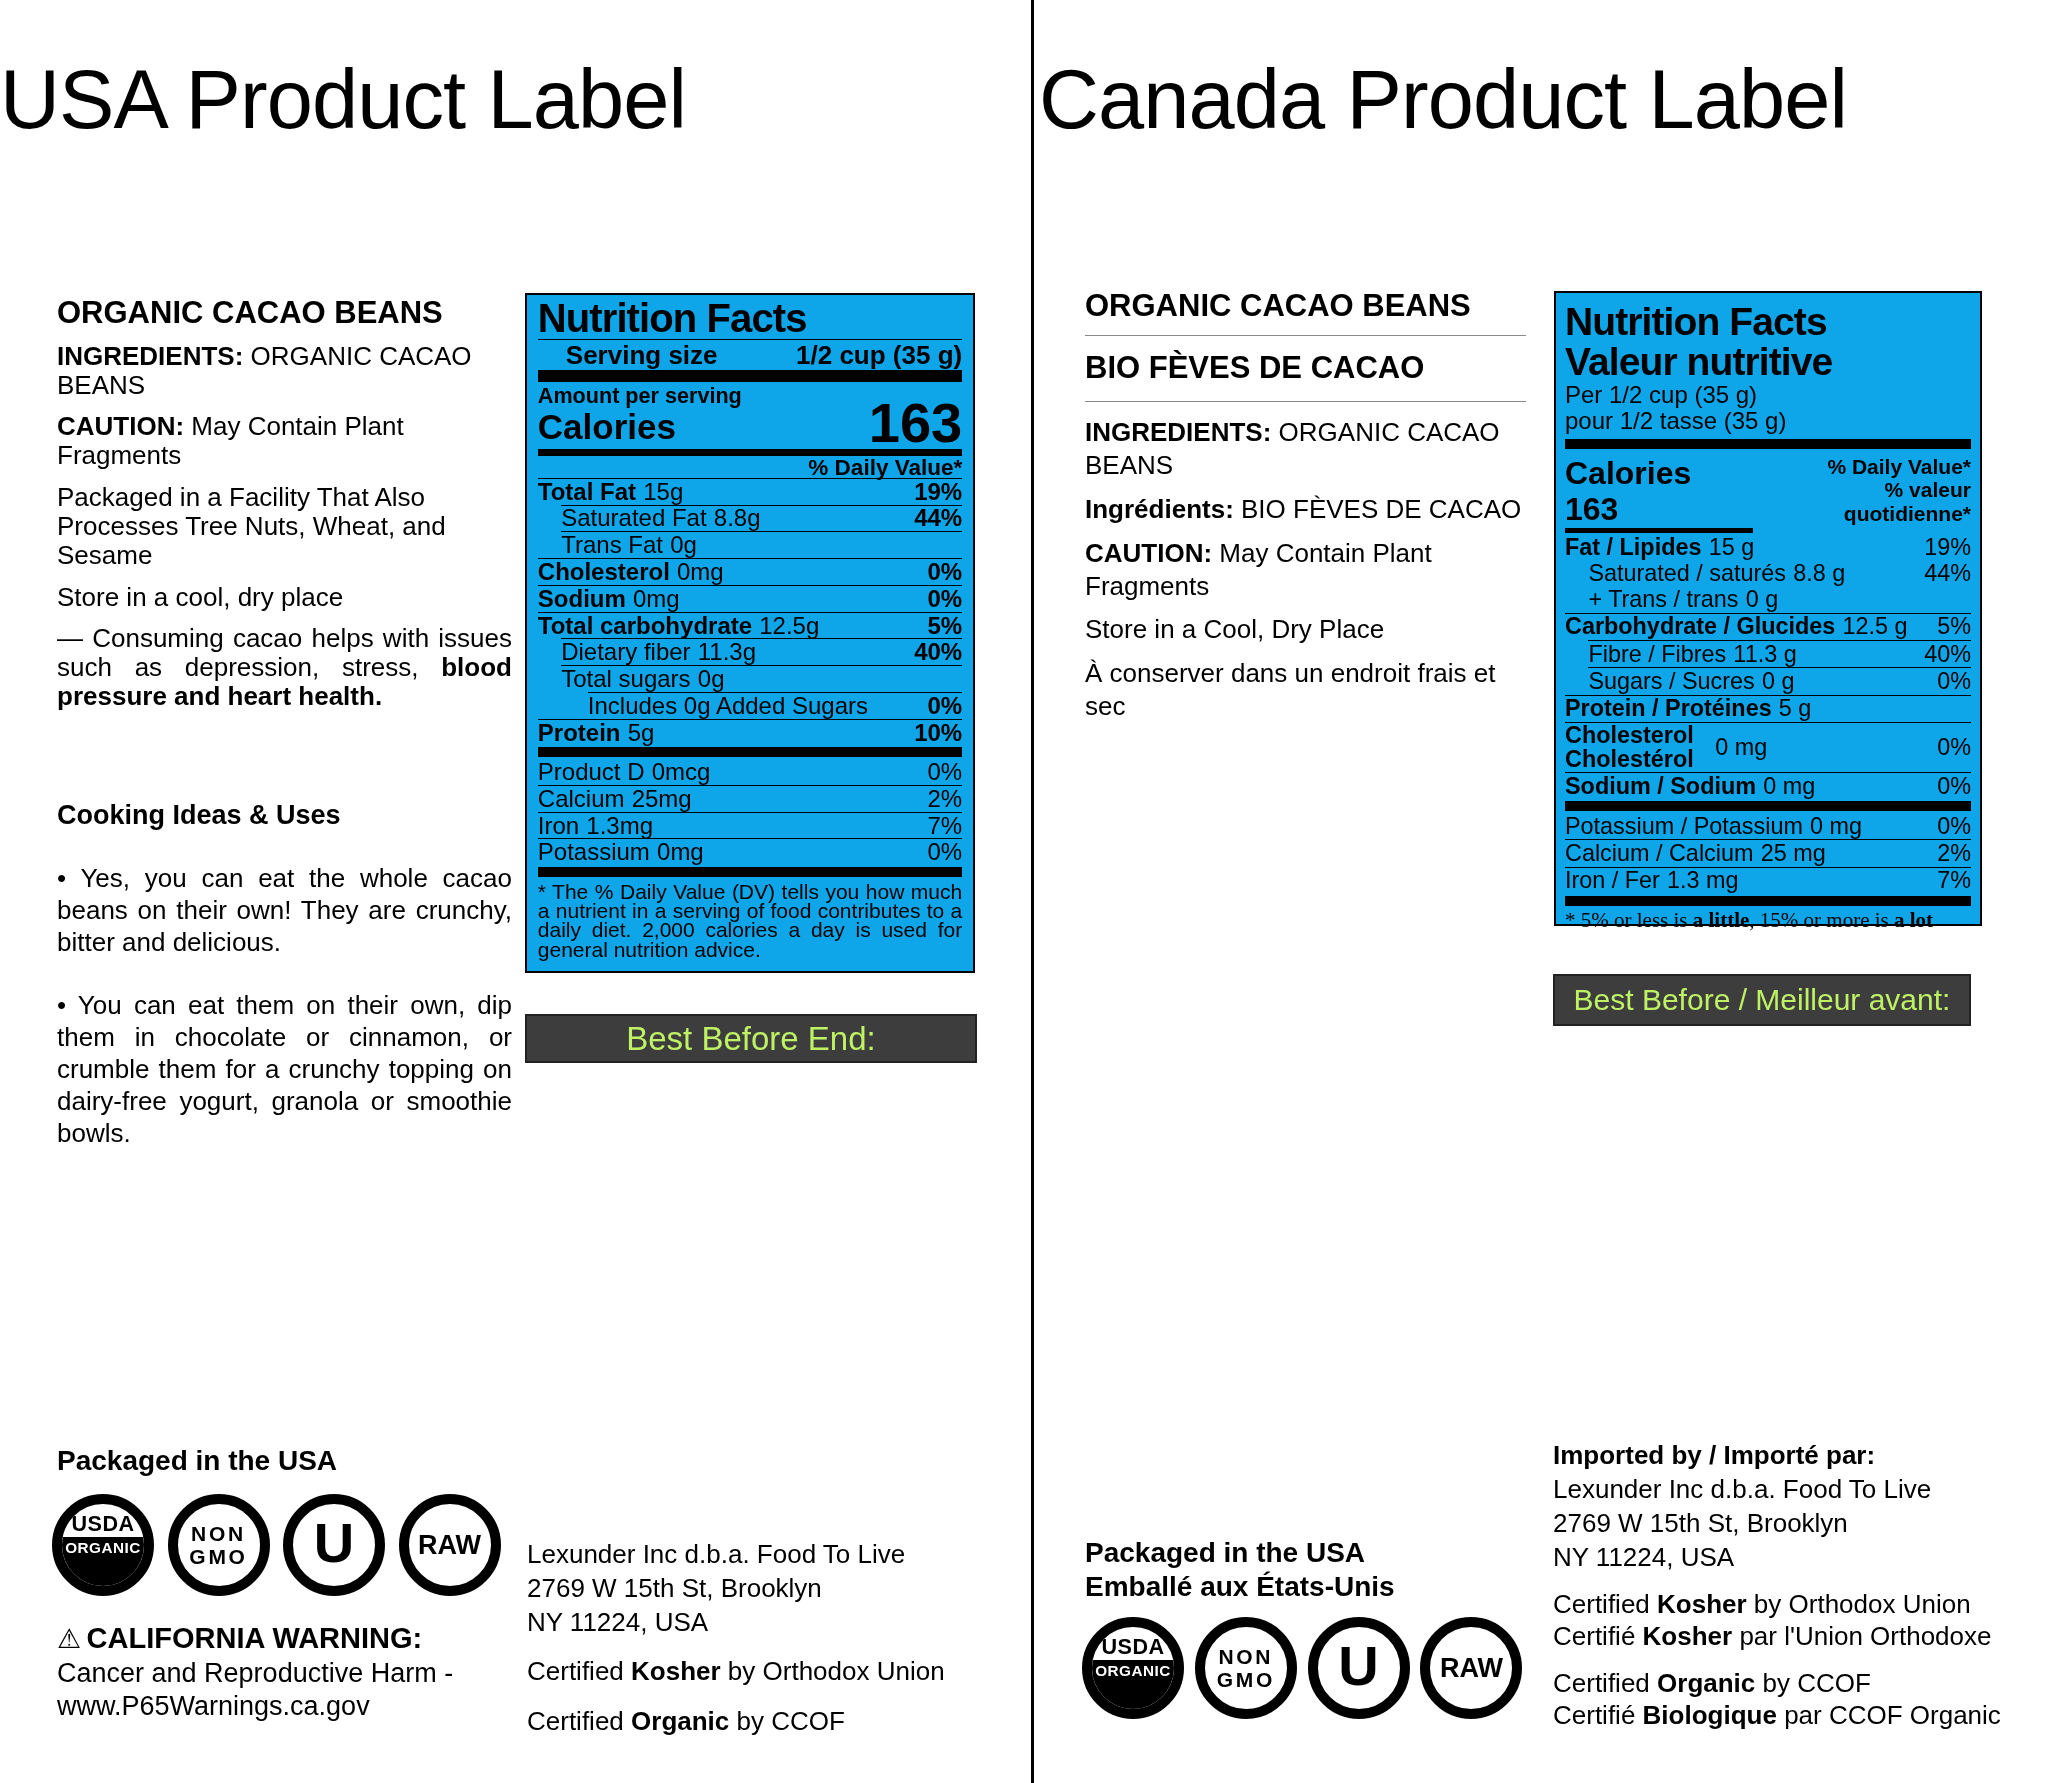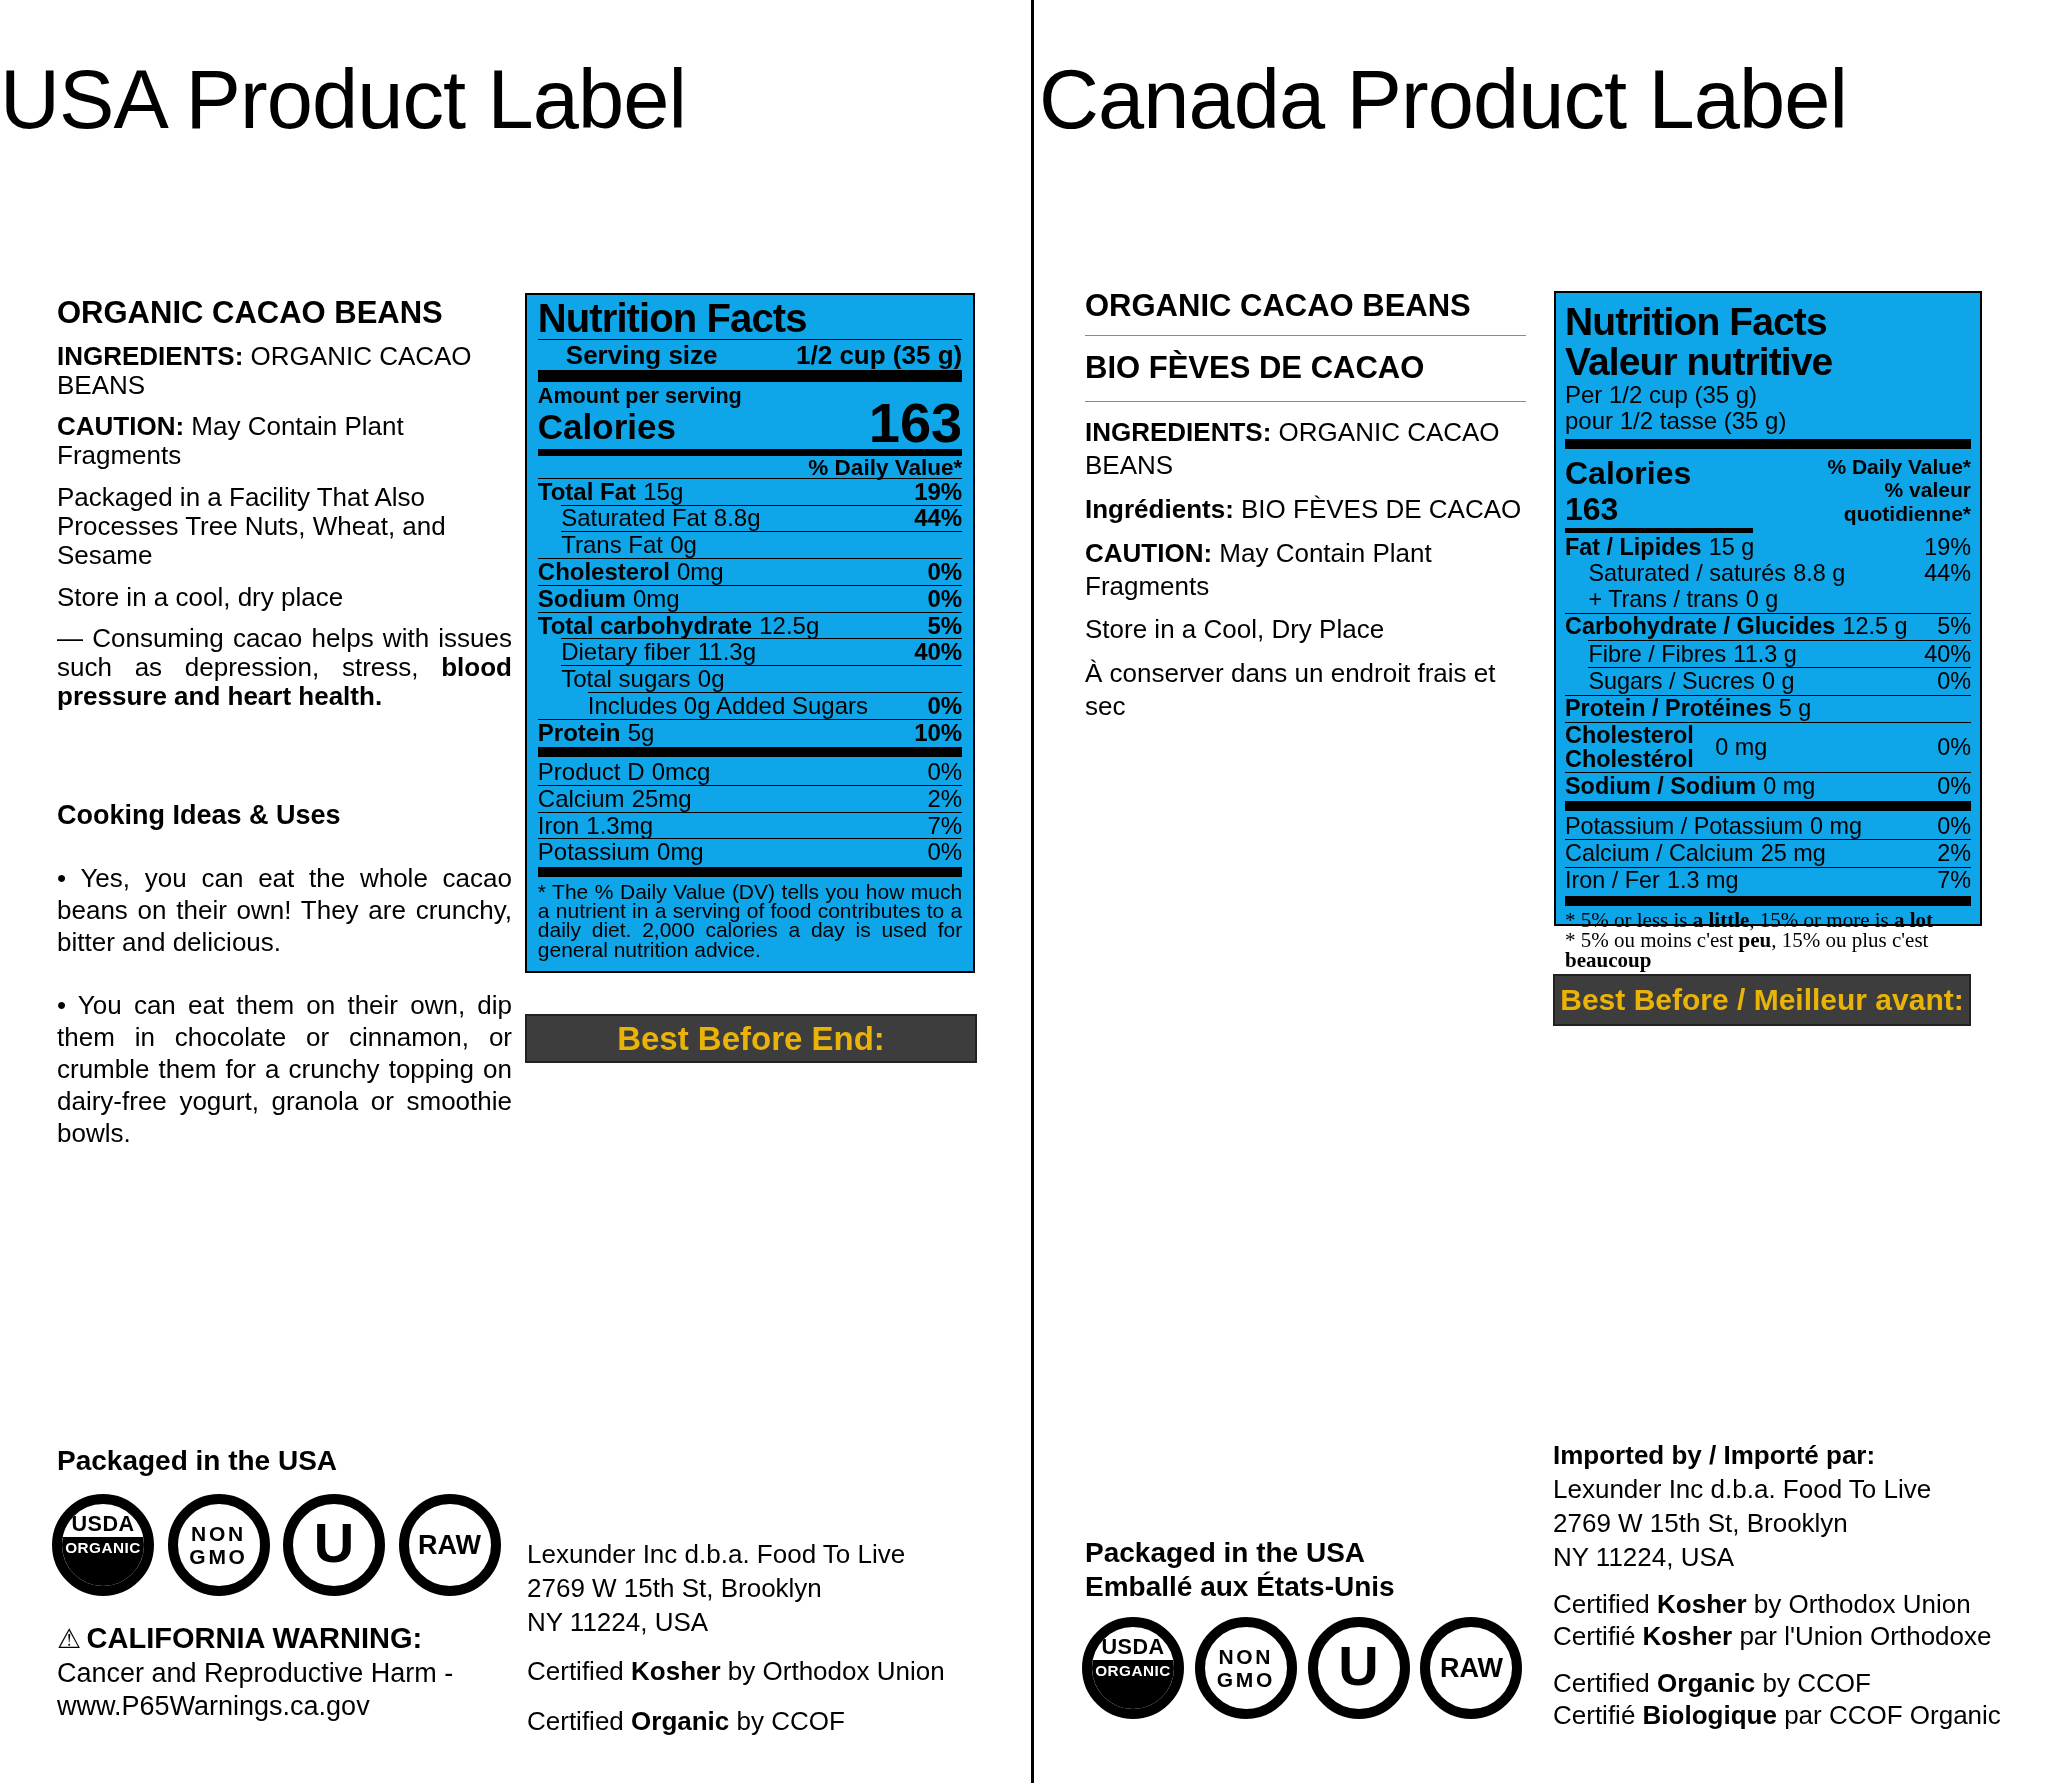--- a/index.html
+++ b/index.html
@@ -49,22 +49,22 @@
   .ca-calleft{font-size:32px;line-height:36px;font-weight:bold;border-bottom:5.4px solid #000;padding-bottom:0.9px;}
   .ca-dvhead{text-align:right;font-weight:bold;font-size:21px;line-height:23.4px;}
   .ca-row{display:flex;justify-content:space-between;font-size:23.4px;line-height:23.4px;padding:1.4px 0;}
   .bt{border-top:1.8px solid #000;}
   .ca-chol{align-items:center;}
   .chol-labels{display:flex;flex-direction:column;}
   .chol-amt{margin-left:21.6px;margin-right:auto;}
   .ca-foot{font-size:21px;line-height:20px;padding-top:2.7px;font-family:Liberation Serif, serif;}
 
   
-  .bb-bar{background:#3d3d3d;border:2.7px solid #222;box-sizing:border-box;color:#eab308;
-          font-weight:bold;display:flex;align-items:center;justify-content:center;}
+  .bb-bar{background:#3d3d3d;border:2.7px solid #222;box-sizing:border-box;color:#bef264;
+          font-weight:normal;display:flex;align-items:center;justify-content:center;}
   #usa-bb{left:525px;top:1014px;width:452px;height:49px;font-size:33px;}
   #ca-bb{left:1553px;top:974px;width:418px;height:52px;font-size:30px;}
 
   
   .packaged{font-size:28px;line-height:34px;font-weight:bold;}
   .badges{display:flex;gap:13.5px;}
   .badge{width:102px;height:102px;border:10px solid #000;border-radius:50%;box-sizing:border-box;background:#fff;
          display:flex;flex-direction:column;align-items:center;justify-content:center;
          font-weight:bold;overflow:hidden;text-align:center;flex:0 0 auto;}
   .usda-top{flex:0 0 40%;width:100%;display:flex;align-items:flex-end;justify-content:center;font-size:21.6px;letter-spacing:0.5px;color:#000;}
@@ -298,21 +298,20 @@
       </div>
     <div class="ca-row bt">
         <span><span>Iron / Fer</span><span class="amt">1.3 mg</span></span>
         <span>7%</span>
       </div>
 
     <div class="bar bar10"></div>
 
     <div class="ca-foot">
       <div><span>* 5% or less is </span><span class="b">a little</span><span>, 15% or more is </span><span class="b">a lot</span></div>
-      <div><span>* 5% ou moins c'est </span><span class="b">peu</span><span>, 15% ou plus c'est </span><span class="b">beaucoup</span></div>
     </div>
   </div>
 
   <div class="abs bb-bar" id="ca-bb">Best Before / Meilleur avant:</div>
 
   <div class="abs packaged" style="left:1085px;top:1536px;width:468px;">
     <div>Packaged in the USA</div>
     <div>Emballé aux États-Unis</div>
   </div>
 

